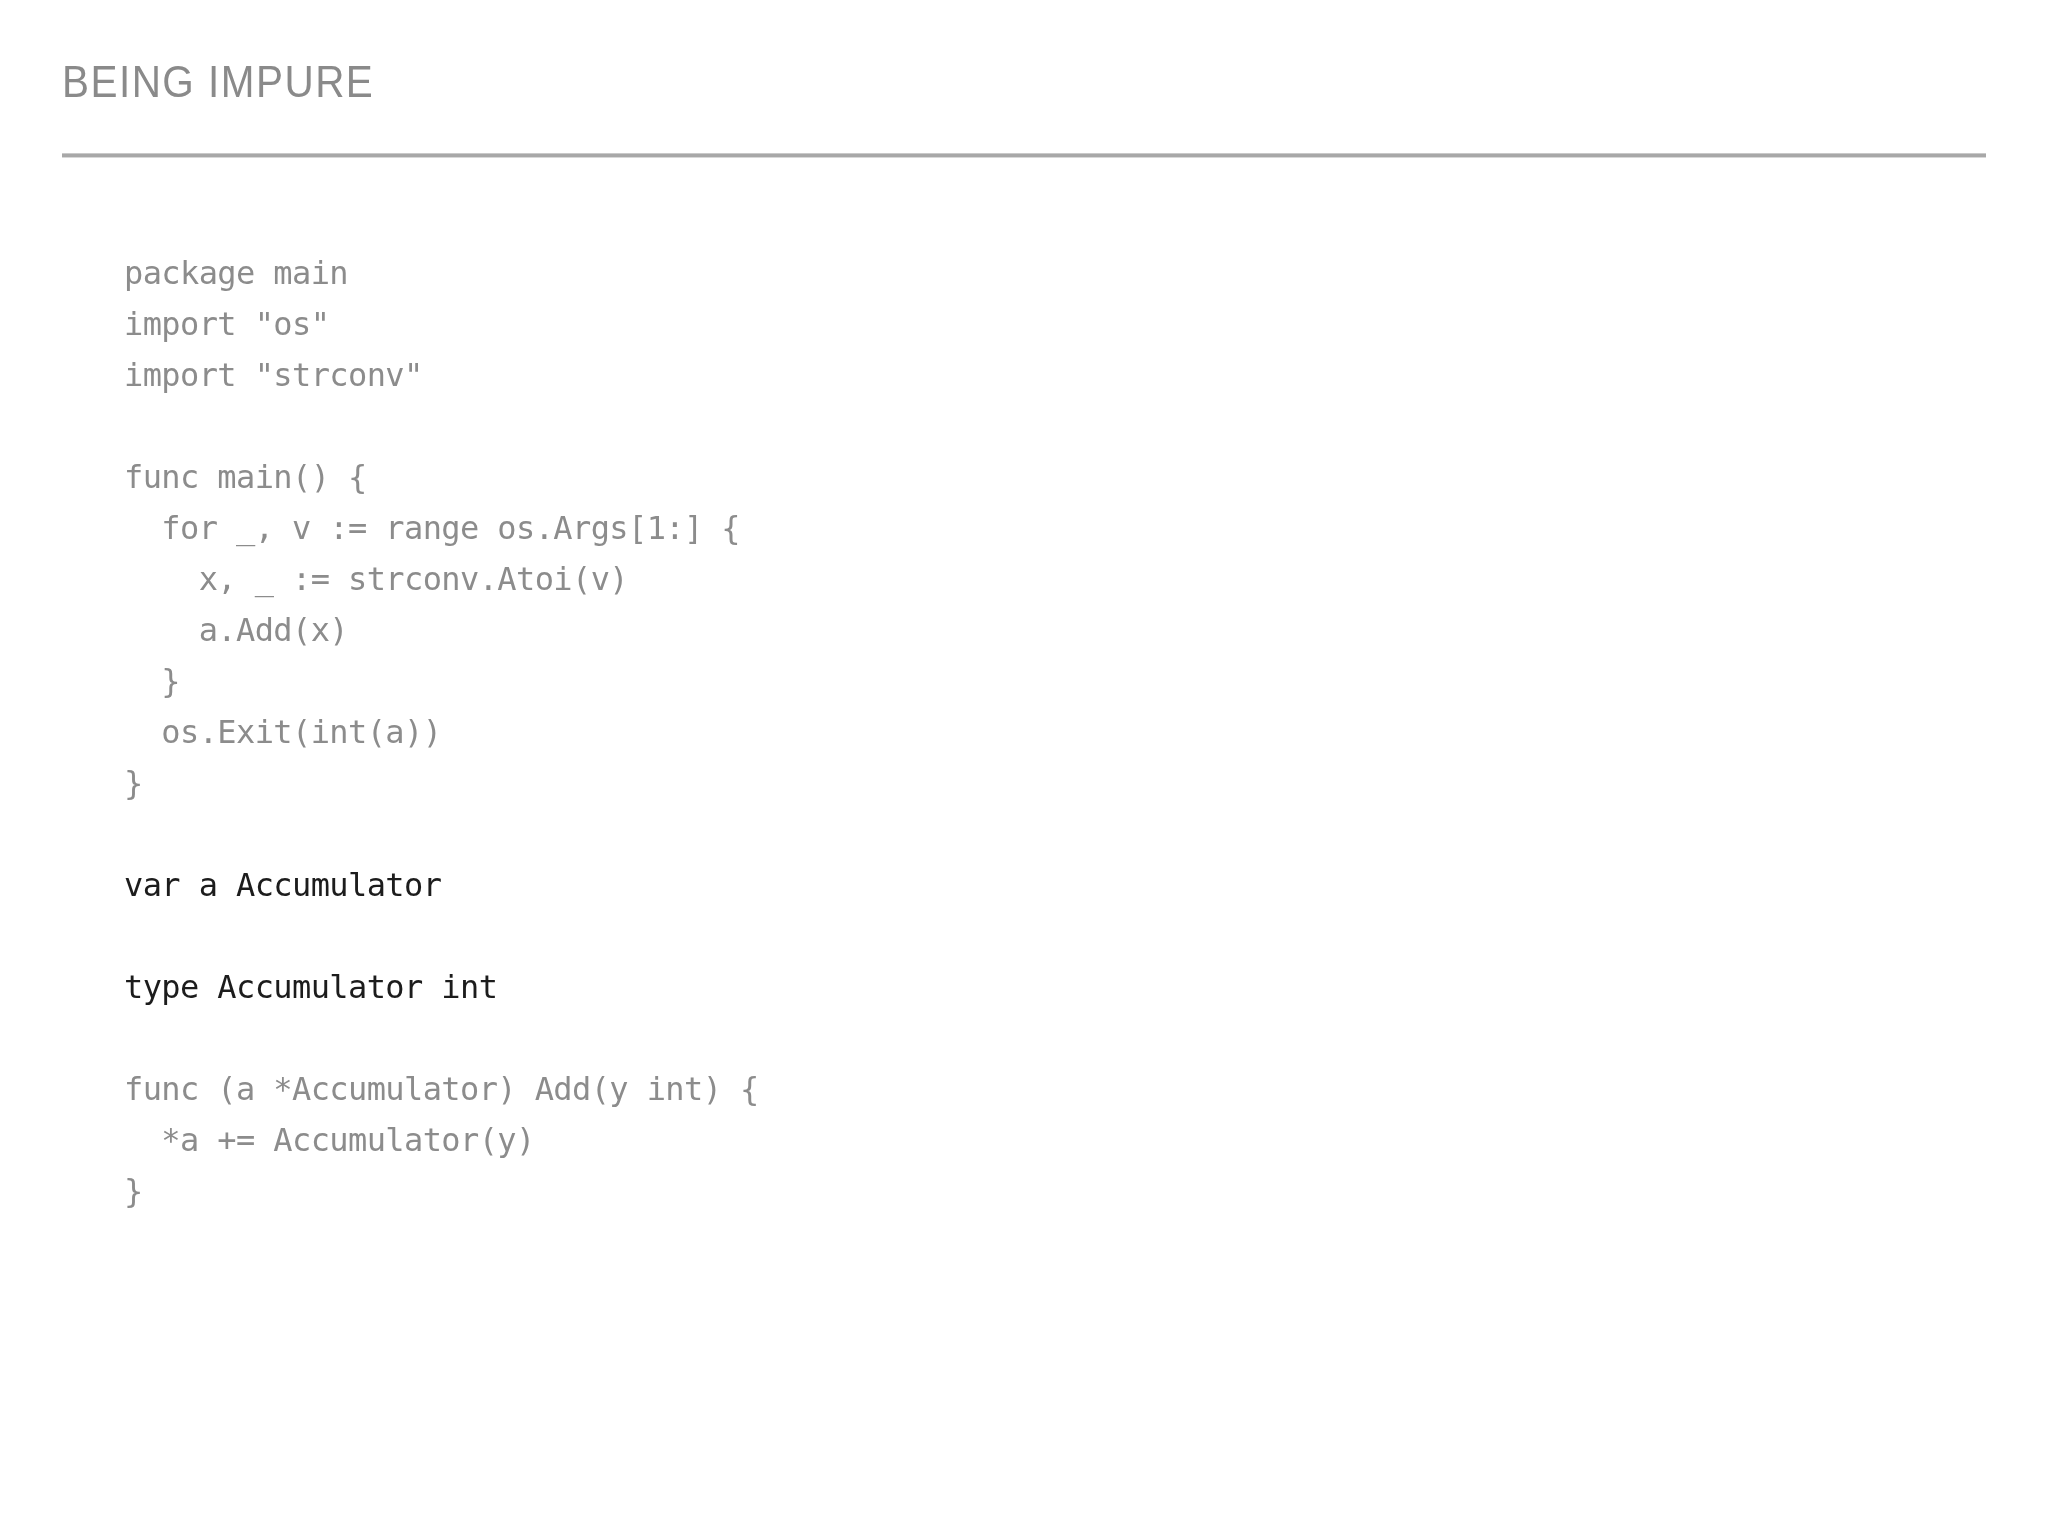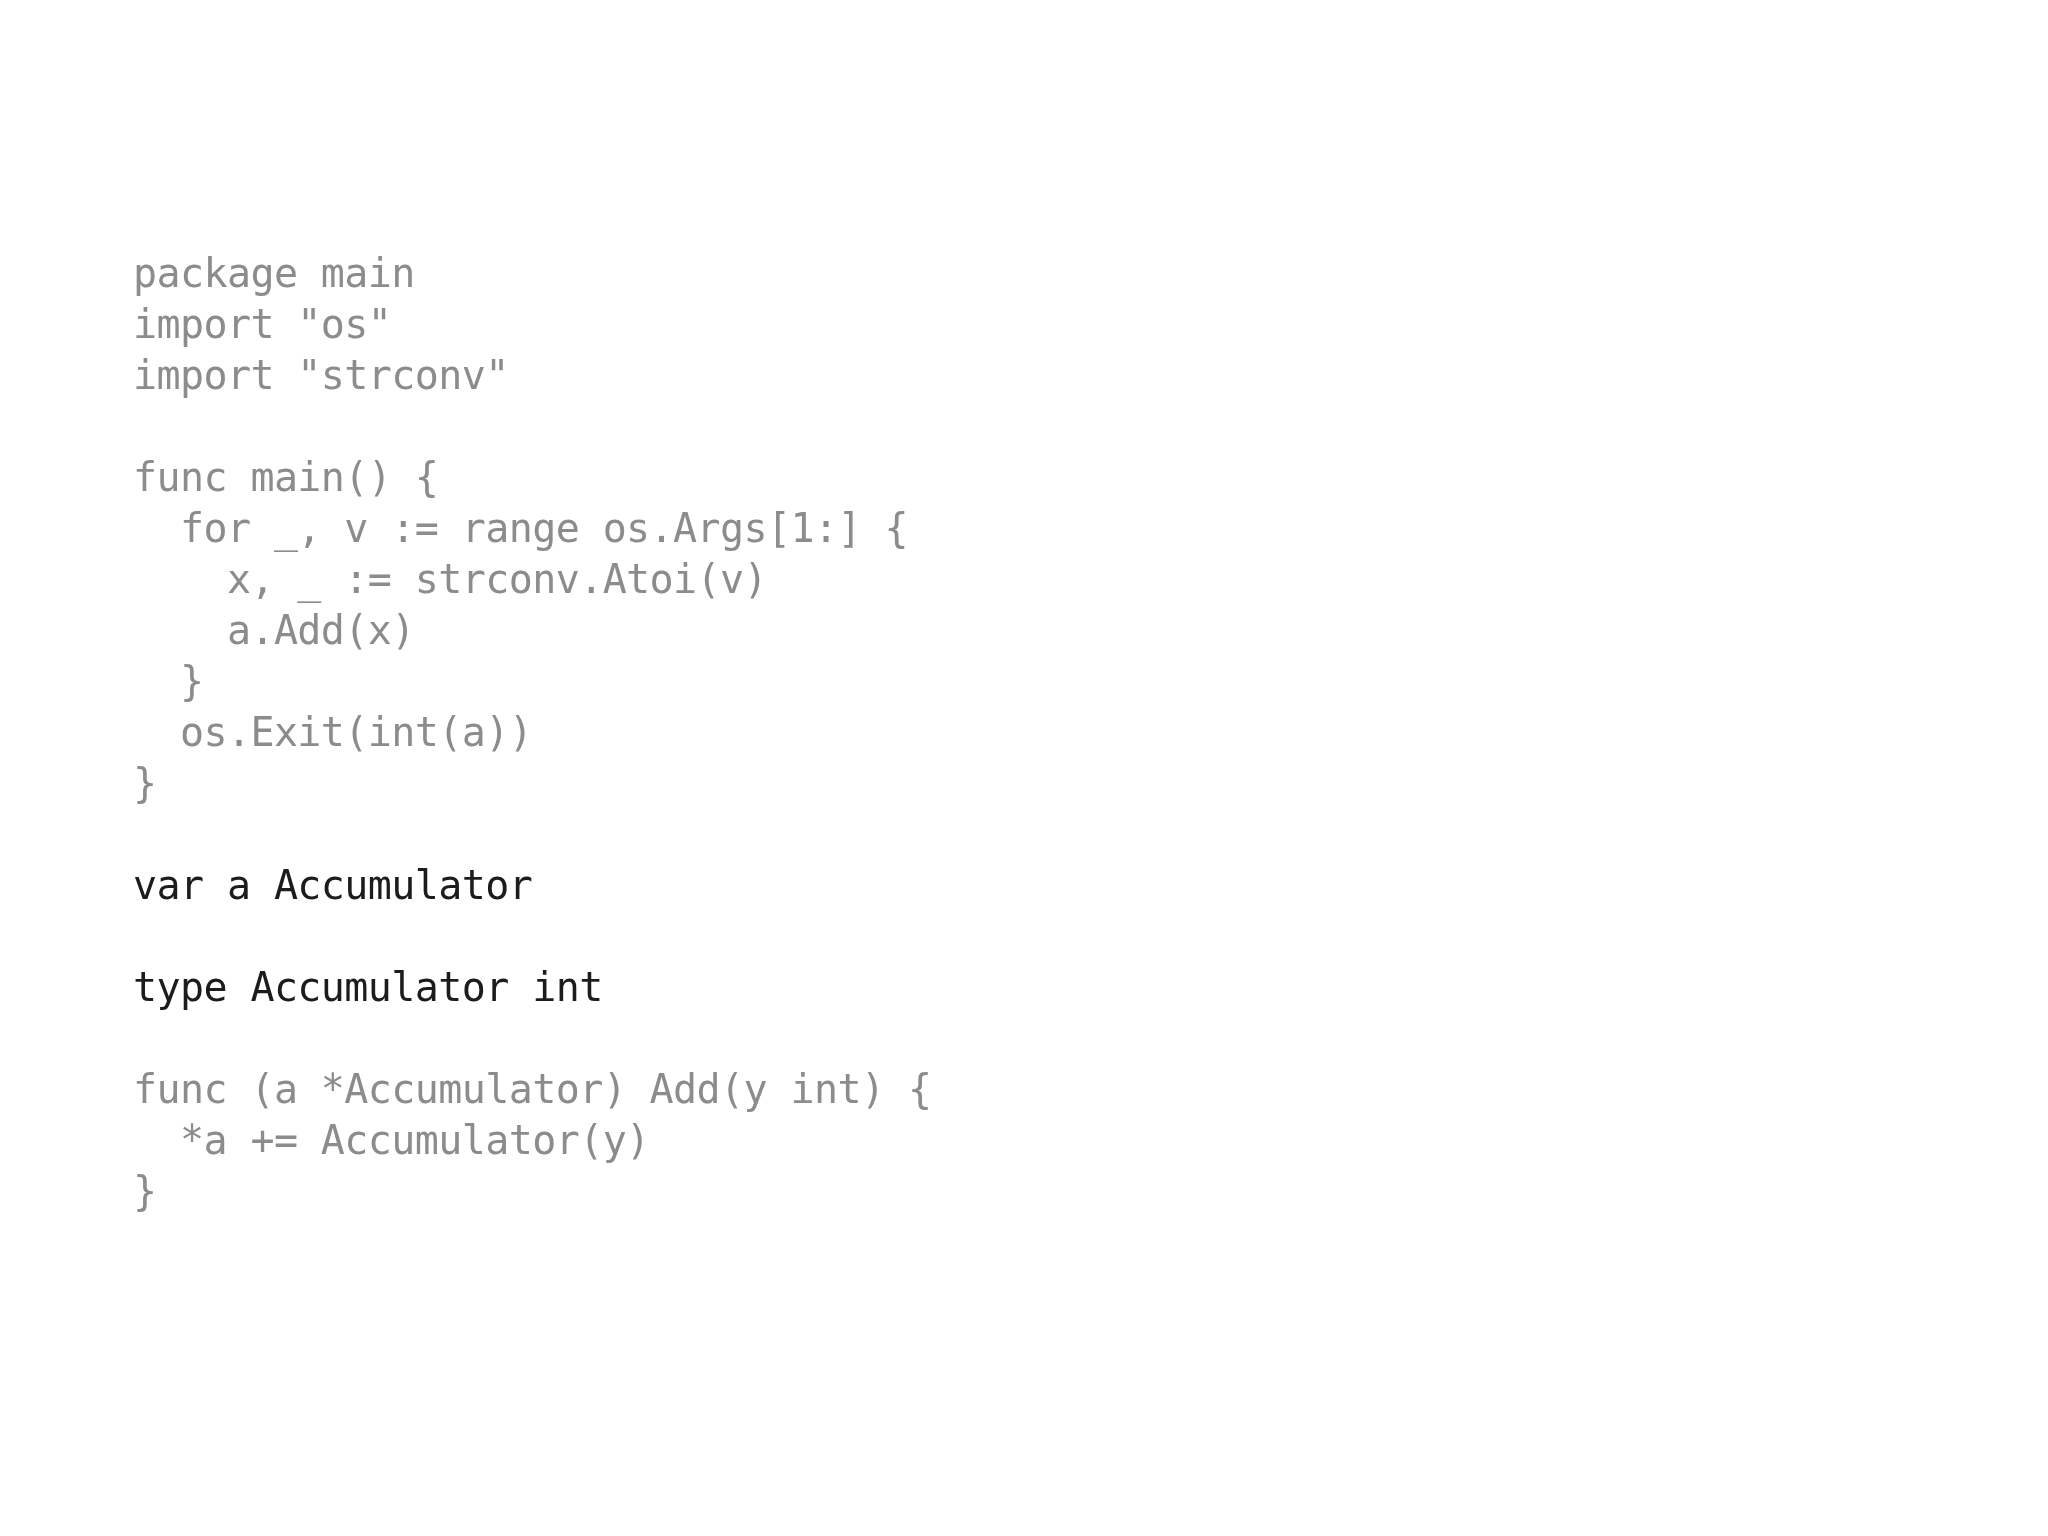--- a/index.html
+++ b/index.html
@@ -52,24 +52,24 @@
         #c9c9c9 1px,
         #a8a8a8 1px,
         #a8a8a8 4px,
         #d8d8d8 4px,
         #d8d8d8 5px);
   }
 
   
   .code-block {
     position: absolute;
-    left: 133px;
+    left: 124px;
     top: 248px;
     font-family: "DejaVu Sans Mono", "Liberation Mono", monospace;
-    font-size: 40px;
+    font-size: 32px;
     line-height: 51px;
     color: #8c8c8c;
     white-space: pre;
     letter-spacing: -0.6px;
   }
 
   .code-line {
     white-space: pre;
     min-height: 51px;
   }
@@ -81,16 +81,20 @@
   
   .code-line.hl {
     color: #1c1c1c;
   }
 </style>
 </head>
 <body>
 
 <div id="slide" style="background: rgb(255, 255, 255);">
 
+  <div class="slide-header">
+    <div class="slide-title" style="color: rgb(138, 138, 138);">BEING IMPURE</div>
+    <div class="title-rule"></div>
+  </div>
 
   <div class="code-block" style="color: rgb(140, 140, 140);"><div class="code-line">package main</div><div class="code-line">import "os"</div><div class="code-line">import "strconv"</div><div class="code-line blank"></div><div class="code-line">func main() {</div><div class="code-line">  for _, v := range os.Args[1:] {</div><div class="code-line">    x, _ := strconv.Atoi(v)</div><div class="code-line">    a.Add(x)</div><div class="code-line">  }</div><div class="code-line">  os.Exit(int(a))</div><div class="code-line">}</div><div class="code-line blank"></div><div class="code-line hl" style="color: rgb(28, 28, 28);">var a Accumulator</div><div class="code-line blank"></div><div class="code-line hl" style="color: rgb(28, 28, 28);">type Accumulator int</div><div class="code-line blank"></div><div class="code-line">func (a *Accumulator) Add(y int) {</div><div class="code-line">  *a += Accumulator(y)</div><div class="code-line">}</div></div>
 
 </div>
 
 </body></html>

